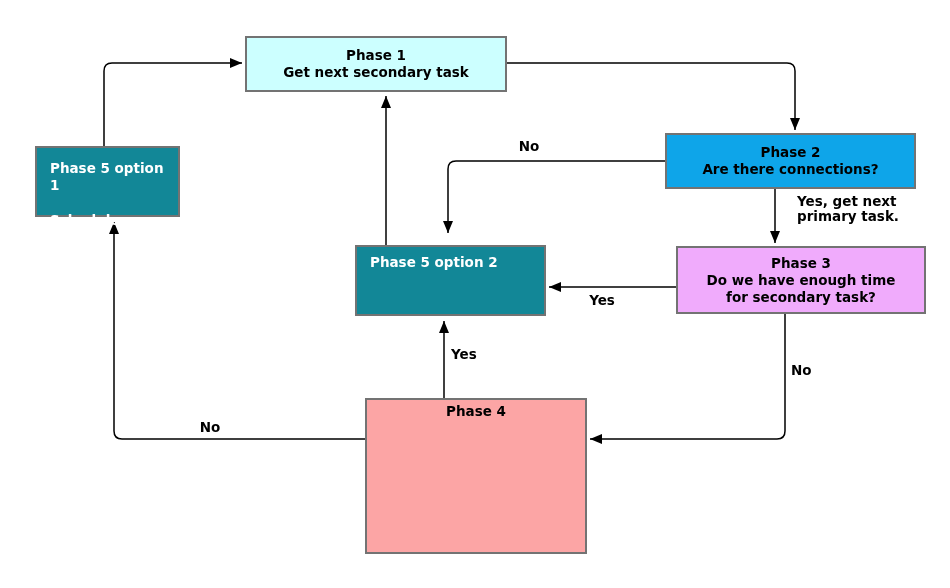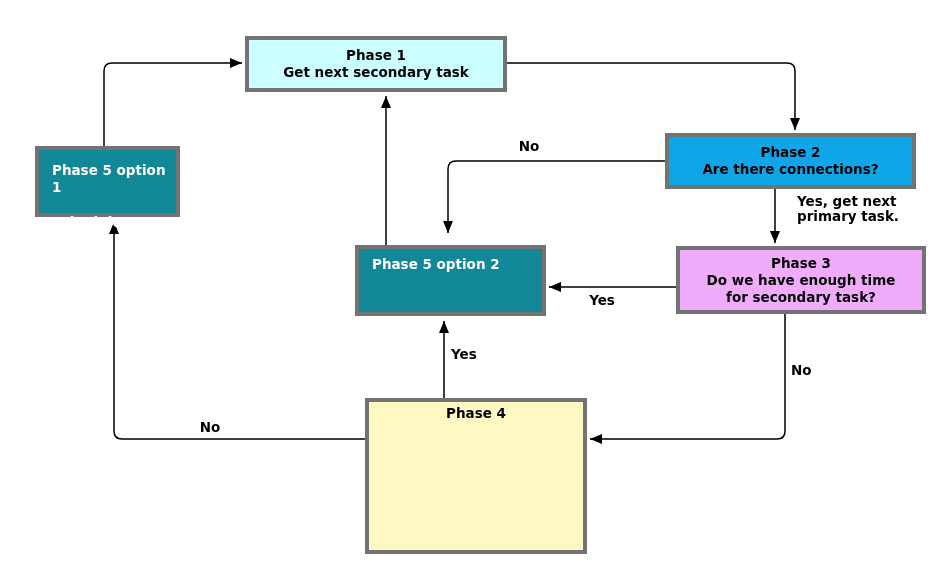--- a/index.html
+++ b/index.html
@@ -16,32 +16,32 @@
   }
   .arrows {
     position: absolute;
     left: 0; top: 0;
     width: 950px; height: 588px;
     pointer-events: none;
   }
   .box {
     position: absolute;
     box-sizing: border-box;
-    border: 4px solid #737373;
+    border: 2px solid #737373;
     display: flex;
     flex-direction: column;
     line-height: 17px;
   }
   .box .box-title, .box .box-body { white-space: pre-line; }
   .centered { justify-content: center; text-align: center; }
 
   #b-phase1  { left: 245px; top: 36px;  width: 262px; height: 56px; background: #ccffff; }
   #b-phase2  { left: 665px; top: 133px; width: 251px; height: 56px; background: #0ea5e9; }
   #b-phase3  { left: 676px; top: 246px; width: 250px; height: 68px; background: #f0abfc; }
-  #b-phase4  { left: 365px; top: 398px; width: 222px; height: 156px; background: #fef9c3;
+  #b-phase4  { left: 365px; top: 398px; width: 222px; height: 156px; background: #fca5a5;
                padding: 3px 6px 0 14px; line-height: 16.5px; }
   #b-phase4 .box-title { text-align: center; padding-right: 8px; }
   #b-phase4 .box-body  { text-align: left; }
   #b-phase5o1 { left: 35px;  top: 146px; width: 145px; height: 71px; background: #128797;
                 color: #ffffff; padding: 12px 4px 0 13px; line-height: 16.5px; gap: 19px; }
   #b-phase5o2 { left: 355px; top: 245px; width: 191px; height: 71px; background: #128797;
                 color: #ffffff; padding: 7px 4px 16px 13px; line-height: 16.5px; }
 
   .edge-label {
     position: absolute;

